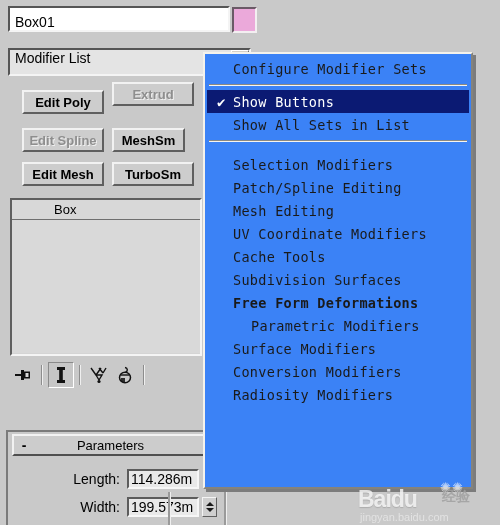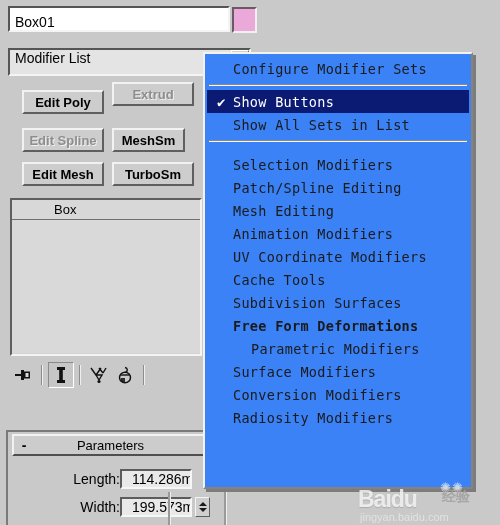--- a/index.html
+++ b/index.html
@@ -138,30 +138,30 @@
   }
   #params-minus {
     width: 20px; text-align: center; font-size: 14px; font-weight: bold; color: #000;
   }
   #params-title {
     flex: 1; text-align: center; font-size: 13px; color: #000; padding-right: 18px;
   }
   .param-row {
     position: absolute; display: flex; align-items: center; height: 22px;
   }
-  .param-label { font-size: 14px; color: #000; text-align: right; width: 64px; padding-right: 0; }
+  .param-label { font-size: 14px; color: #000; text-align: right; width: 64px; padding-right: 7px; }
   .param-input {
     width: 72px; height: 20px; box-sizing: border-box;
     background: #e9e9e9;
     border-top: 2px solid #5c5c5c;
     border-left: 2px solid #5c5c5c;
     border-bottom: 2px solid #f6f6f6;
     border-right: 2px solid #f6f6f6;
     font-size: 14px; color: #000;
-    display: flex; align-items: center; padding-left: 10px;
+    display: flex; align-items: center; padding-left: 2px;
     overflow: hidden; white-space: nowrap;
   }
   .spinner {
     width: 15px; height: 20px; margin-left: 3px;
     background: #cfcfcf;
     box-sizing: border-box;
     border-top: 1px solid #f4f4f4;
     border-left: 1px solid #f4f4f4;
     border-bottom: 1px solid #5f5f5f;
     border-right: 1px solid #5f5f5f;
@@ -349,23 +349,20 @@
       <div class="mi" style="position: relative;">
         <span>Selection Modifiers</span>
       </div>
       <div class="mi" style="position: relative;">
         <span>Patch/Spline Editing</span>
       </div>
       <div class="mi" style="position: relative;">
         <span>Mesh Editing</span>
       </div>
       <div class="mi" style="position: relative;">
-        <span>Animation Modifiers</span>
-      </div>
-      <div class="mi" style="position: relative;">
         <span>UV Coordinate Modifiers</span>
       </div>
       <div class="mi" style="position: relative;">
         <span>Cache Tools</span>
       </div>
       <div class="mi" style="position: relative;">
         <span>Subdivision Surfaces</span>
       </div>
       <div class="mi" style="position: relative; font-weight: bold;">
         <span>Free Form Deformations</span>

